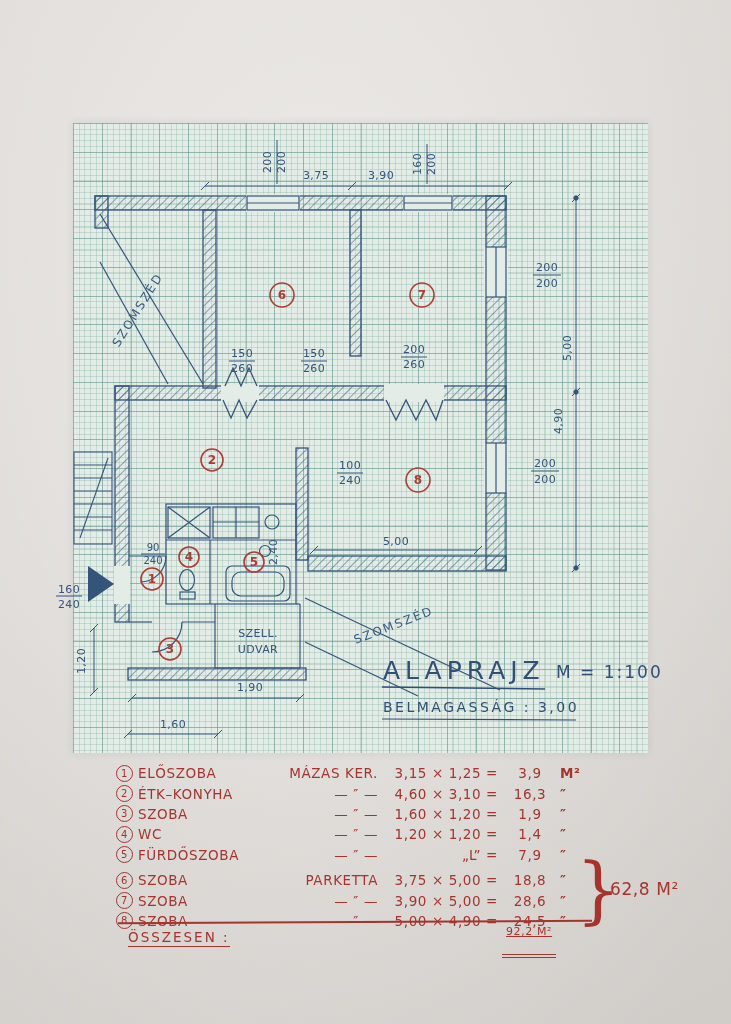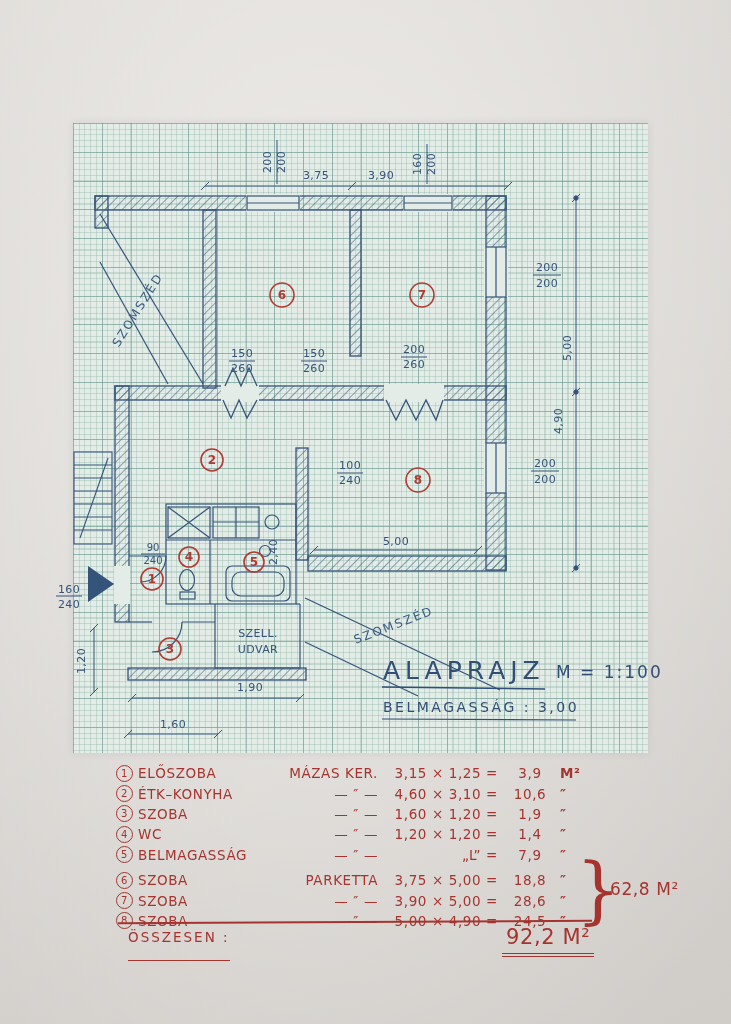--- a/index.html
+++ b/index.html
@@ -41,23 +41,23 @@
   .lfloor{text-align:right;}
   .lcalc{text-align:right;padding-right:8px;white-space:nowrap;}
   .larea{text-align:center;}
   .lunit{padding-left:6px;font-weight:bold;}
   .brace{position:absolute;left:460px;top:92px;font-size:70px;font-weight:100;
     font-family:"DejaVu Serif",serif;transform:scaleY(1.05);line-height:1;}
   .subtotal{position:absolute;left:494px;top:116px;font-size:17px;white-space:nowrap;}
   .totline{position:absolute;left:2px;top:158px;width:474px;height:2px;
     background:#a5342f;transform:rotate(-.3deg);}
   .totlabel{position:absolute;left:12px;top:166px;letter-spacing:2px;
-    border-bottom:1.5px solid currentColor;padding-bottom:15px;}
-  .totval{position:absolute;left:386px;top:162px;font-size:21px;
-    border-bottom:4px double currentColor;padding:0 4px 4px;white-space:nowrap;}
+    border-bottom:1.5px solid currentColor;padding-bottom:1px;}
+  .totval{position:absolute;left:386px;top:162px;font-size:11px;
+    border-bottom:4px double currentColor;padding:0 4px 16px;white-space:nowrap;text-decoration:underline;}
 </style>
 </head>
 <body>
 
 <div class="vignette"></div>
 <div class="graph"></div>
 
 <svg class="plan" viewBox="0 0 731 1024">
   <defs>
     <pattern id="hatch" patternUnits="userSpaceOnUse" width="6" height="6" patternTransform="rotate(45)">
@@ -267,42 +267,42 @@
     <span class="lfloor">MÁZAS KER.</span>
     <span class="lcalc">3,15 × 1,25 =</span>
     <span class="larea">3,9</span>
     <span class="lunit">M²</span>
   </div>
   <div class="lrow">
     <span class="badge">2</span>
     <span class="lname">ÉTK–KONYHA</span>
     <span class="lfloor">— ″ —</span>
     <span class="lcalc">4,60 × 3,10 =</span>
-    <span class="larea">10,6</span>
+    <span class="larea">16,3</span>
     <span class="lunit">″</span>
   </div>
   <div class="lrow">
     <span class="badge">3</span>
     <span class="lname">SZOBA</span>
     <span class="lfloor">— ″ —</span>
     <span class="lcalc">1,60 × 1,20 =</span>
     <span class="larea">1,9</span>
     <span class="lunit">″</span>
   </div>
   <div class="lrow">
     <span class="badge">4</span>
     <span class="lname">WC</span>
     <span class="lfloor">— ″ —</span>
     <span class="lcalc">1,20 × 1,20 =</span>
     <span class="larea">1,4</span>
     <span class="lunit">″</span>
   </div>
   <div class="lrow">
     <span class="badge">5</span>
-    <span class="lname">BELMAGASSÁG</span>
+    <span class="lname">FÜRDŐSZOBA</span>
     <span class="lfloor">— ″ —</span>
     <span class="lcalc">„L” =</span>
     <span class="larea">7,9</span>
     <span class="lunit">″</span>
   </div>
   <div class="lrow gap">
     <span class="badge">6</span>
     <span class="lname">SZOBA</span>
     <span class="lfloor">PARKETTA</span>
     <span class="lcalc">3,75 × 5,00 =</span>

